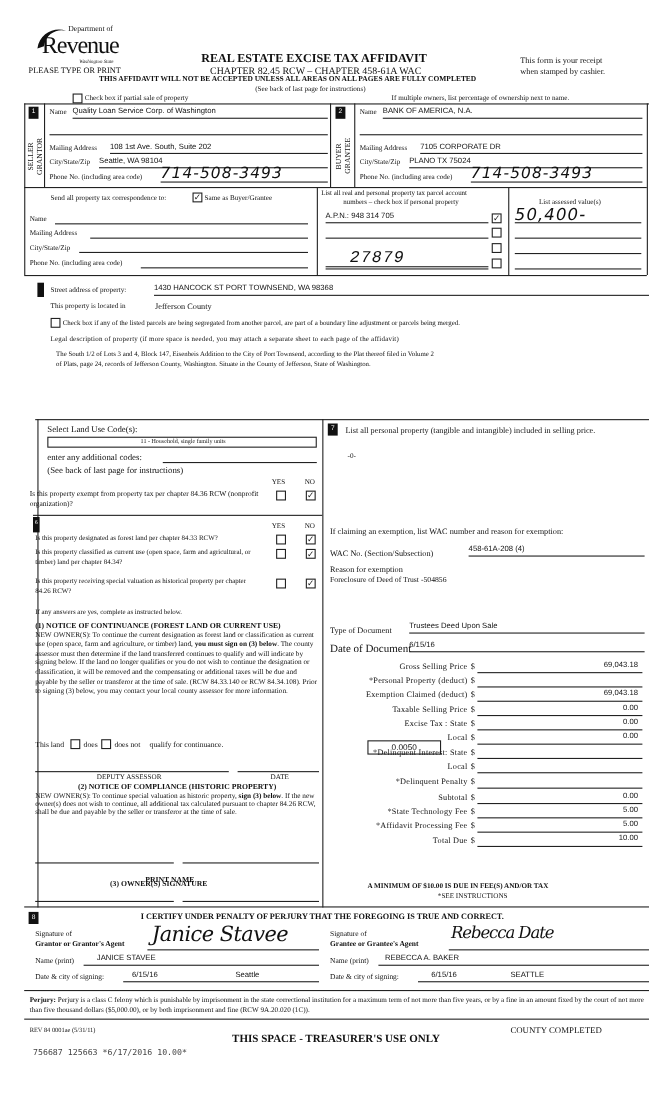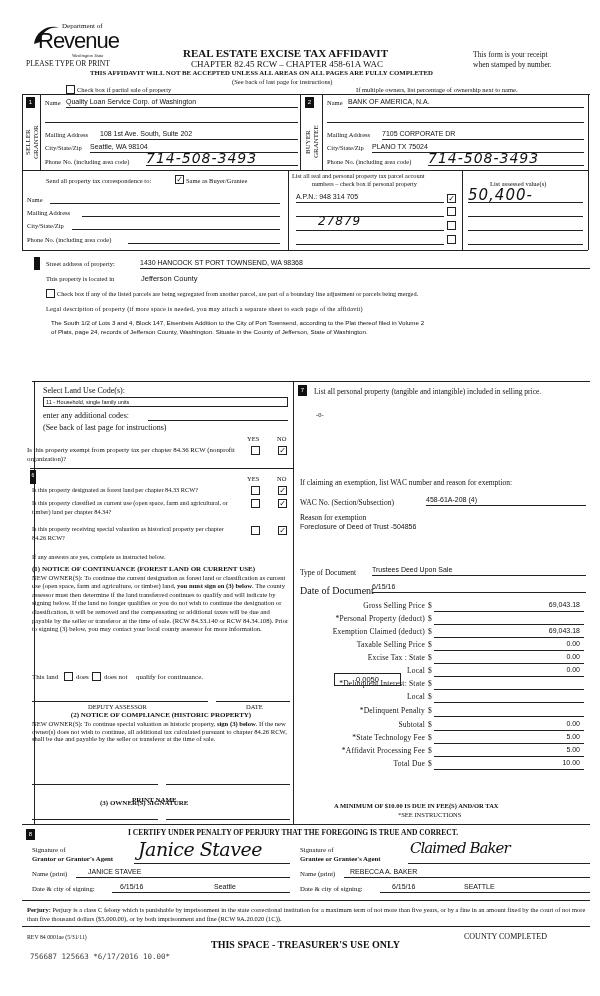--- a/index.html
+++ b/index.html
@@ -1,19 +1,19 @@
 <!DOCTYPE html>
 <html><head>
 <meta charset="utf-8">
 <style>
   * { box-sizing: border-box; margin: 0; padding: 0; }
   html, body { width: 600px; height: 996px; background: #fff; overflow: hidden; }
   body { font-family: "Liberation Serif", serif; color: #111; font-size: 7px; position: relative; }
   .abs { position: absolute; }
-  .sans { font-family: Liberation Sans, sans-serif; }
+  .sans { font-family: Liberation Serif, serif; text-align: center; }
   .hand { font-family: "DejaVu Sans", sans-serif; font-style: italic; font-weight: 300; letter-spacing: 1px; }
   .line { border-bottom: 1px solid #222; }
   .hr { position: absolute; height: 0; border-top: 1px solid #222; }
   .vr { position: absolute; width: 0; border-left: 1px solid #222; }
   .cb { position: absolute; width: 9px; height: 9px; border: 1px solid #222; background: #fff; font-size: 8px; line-height: 7px; text-align: center; font-family: "DejaVu Sans", sans-serif; }
   .secnum { position: absolute; width: 9px; height: 11px; background: #111; color: #fff; font-size: 6px; text-align: center; line-height: 11px; font-family: "Liberation Sans", sans-serif; }
   .vert { position: absolute; writing-mode: vertical-rl; transform: rotate(180deg); font-size: 7px; text-align: center; line-height: 8px; }
   .val { font-family: "Liberation Sans", sans-serif; font-size: 7px; }
   .fee-row { position: absolute; left: 300px; width: 290px; height: 12px; font-size: 7.5px; }
   .fee-row .lbl { position: absolute; right: 165px; top: 0; white-space: nowrap; letter-spacing: 0.2px; padding-left: 32px; }
@@ -28,21 +28,21 @@
     <path d="M4 22 C6 8, 20 2, 30 6 C22 4, 12 8, 10 20 Z" fill="#111"></path>
   </svg>
   <span class="abs" style="left:32px;top:0;font-size:7px;">Department of</span>
   <span class="abs sans" style="left:8px;top:6px;font-size:22px;letter-spacing:-1px;">Revenue</span>
   <span class="abs" style="left:42px;top:31px;font-size:4.5px;font-style:italic;">Washington State</span>
 </div>
 <span class="abs" style="left:26px;top:59px;font-size:7.5px;">PLEASE TYPE OR PRINT</span>
 <span class="abs" style="left:183px;top:47px;font-size:11px;font-weight:bold;">REAL ESTATE EXCISE TAX AFFIDAVIT</span>
 <span class="abs" style="left:191px;top:59px;font-size:9px;">CHAPTER 82.45 RCW – CHAPTER 458-61A WAC</span>
 <span class="abs" style="left:473px;top:50px;font-size:7.5px;">This form is your receipt</span>
-<span class="abs" style="left:473px;top:60px;font-size:7.5px;">when stamped by number.</span>
+<span class="abs" style="left:473px;top:60px;font-size:7.5px;">when stamped by cashier.</span>
 <span class="abs" style="left:90px;top:69px;font-size:6.8px;font-weight:bold;">THIS AFFIDAVIT WILL NOT BE ACCEPTED UNLESS ALL AREAS ON ALL PAGES ARE FULLY COMPLETED</span>
 <span class="abs" style="left:232px;top:78px;font-size:6.5px;">(See back of last page for instructions)</span>
 
 <div class="cb" style="left:66px;top:85px;"></div>
 <span class="abs" style="left:77px;top:86px;font-size:6.5px;">Check box if partial sale of property</span>
 <span class="abs" style="left:356px;top:86px;font-size:6.5px;">If multiple owners, list percentage of ownership next to name.</span>
 
 <div class="hr" style="left:22px;top:94px;width:568px;border-top-width:1.5px;"></div>
 <div class="vr" style="left:22px;top:94px;height:76px;"></div>
 <div class="vr" style="left:300px;top:94px;height:76px;"></div>
@@ -104,21 +104,21 @@
 <span class="abs" style="left:490px;top:180px;font-size:6.5px;">List assessed value(s)</span>
 
 <div class="abs line val" style="left:296px;top:193px;width:148px;height:10px;">A.P.N.: 948 314 705</div>
 <div class="cb" style="left:447px;top:194px;">✓</div>
 <div class="abs line hand" style="left:468px;top:186px;width:115px;height:17px;font-size:15px;">50,400-</div>
 
 <div class="abs line val" style="left:296px;top:207px;width:148px;height:10px;"></div>
 <div class="cb" style="left:447px;top:207px;"></div>
 <div class="abs line" style="left:468px;top:207px;width:115px;height:10px;"></div>
 
-<div class="abs line hand" style="left:296px;top:214px;width:148px;height:17px;font-size:12px;padding-left:22px;">27879</div>
+<div class="abs line hand" style="left:296px;top:226px;width:148px;height:17px;font-size:15px;padding-left:22px;font-family:Liberation Mono, monospace;">27879</div>
 <div class="cb" style="left:447px;top:221px;"></div>
 <div class="abs line" style="left:468px;top:221px;width:115px;height:10px;"></div>
 
 <div class="abs line" style="left:296px;top:235px;width:148px;height:10px;"></div>
 <div class="cb" style="left:447px;top:235px;"></div>
 <div class="abs line" style="left:468px;top:235px;width:115px;height:10px;"></div>
 
 <div class="secnum" style="left:34px;top:257px;width:6px;height:13px;font-size:0;">4</div>
 <span class="abs" style="left:46px;top:260px;font-size:6.5px;">Street address of property:</span>
 <div class="abs val" style="left:140px;top:259px;width:450px;height:10px;border-bottom:1px solid #222;">1430 HANCOCK ST PORT TOWNSEND, WA 98368</div>
@@ -295,21 +295,21 @@
 <div class="abs line val" style="left:76px;top:868px;width:214px;height:10px;padding-left:12px;">JANICE STAVEE</div>
 <span class="abs" style="left:32px;top:885px;font-size:6.8px;">Date &amp; city of signing:</span>
 <div class="abs line" style="left:112px;top:883px;width:178px;height:10px;">
   <span class="abs val" style="left:8px;top:0;">6/15/16</span>
   <span class="abs val" style="left:102px;top:0;">Seattle</span>
 </div>
 
 <span class="abs" style="left:300px;top:846px;font-size:6.8px;">Signature of</span>
 <span class="abs" style="left:300px;top:855px;font-size:6.8px;font-weight:bold;">Grantee or Grantee's Agent</span>
 <div class="abs line" style="left:408px;top:840px;width:182px;height:24px;">
-  <span class="abs" style="left:2px;top:-1px;font-family:'DejaVu Serif',serif;font-style:italic;font-size:15px;letter-spacing:-1px;">Claimed Baker</span>
+  <span class="abs" style="left:2px;top:-1px;font-family:'DejaVu Serif',serif;font-style:italic;font-size:15px;letter-spacing:-1px;">Rebecca Date</span>
 </div>
 <span class="abs" style="left:300px;top:870px;font-size:6.8px;">Name (print)</span>
 <div class="abs line val" style="left:344px;top:868px;width:246px;height:10px;padding-left:6px;">REBECCA A. BAKER</div>
 <span class="abs" style="left:300px;top:885px;font-size:6.8px;">Date &amp; city of signing:</span>
 <div class="abs line" style="left:380px;top:883px;width:210px;height:10px;">
   <span class="abs val" style="left:12px;top:0;">6/15/16</span>
   <span class="abs val" style="left:84px;top:0;">SEATTLE</span>
 </div>
 
 <div class="hr" style="left:22px;top:900px;width:568px;"></div>

